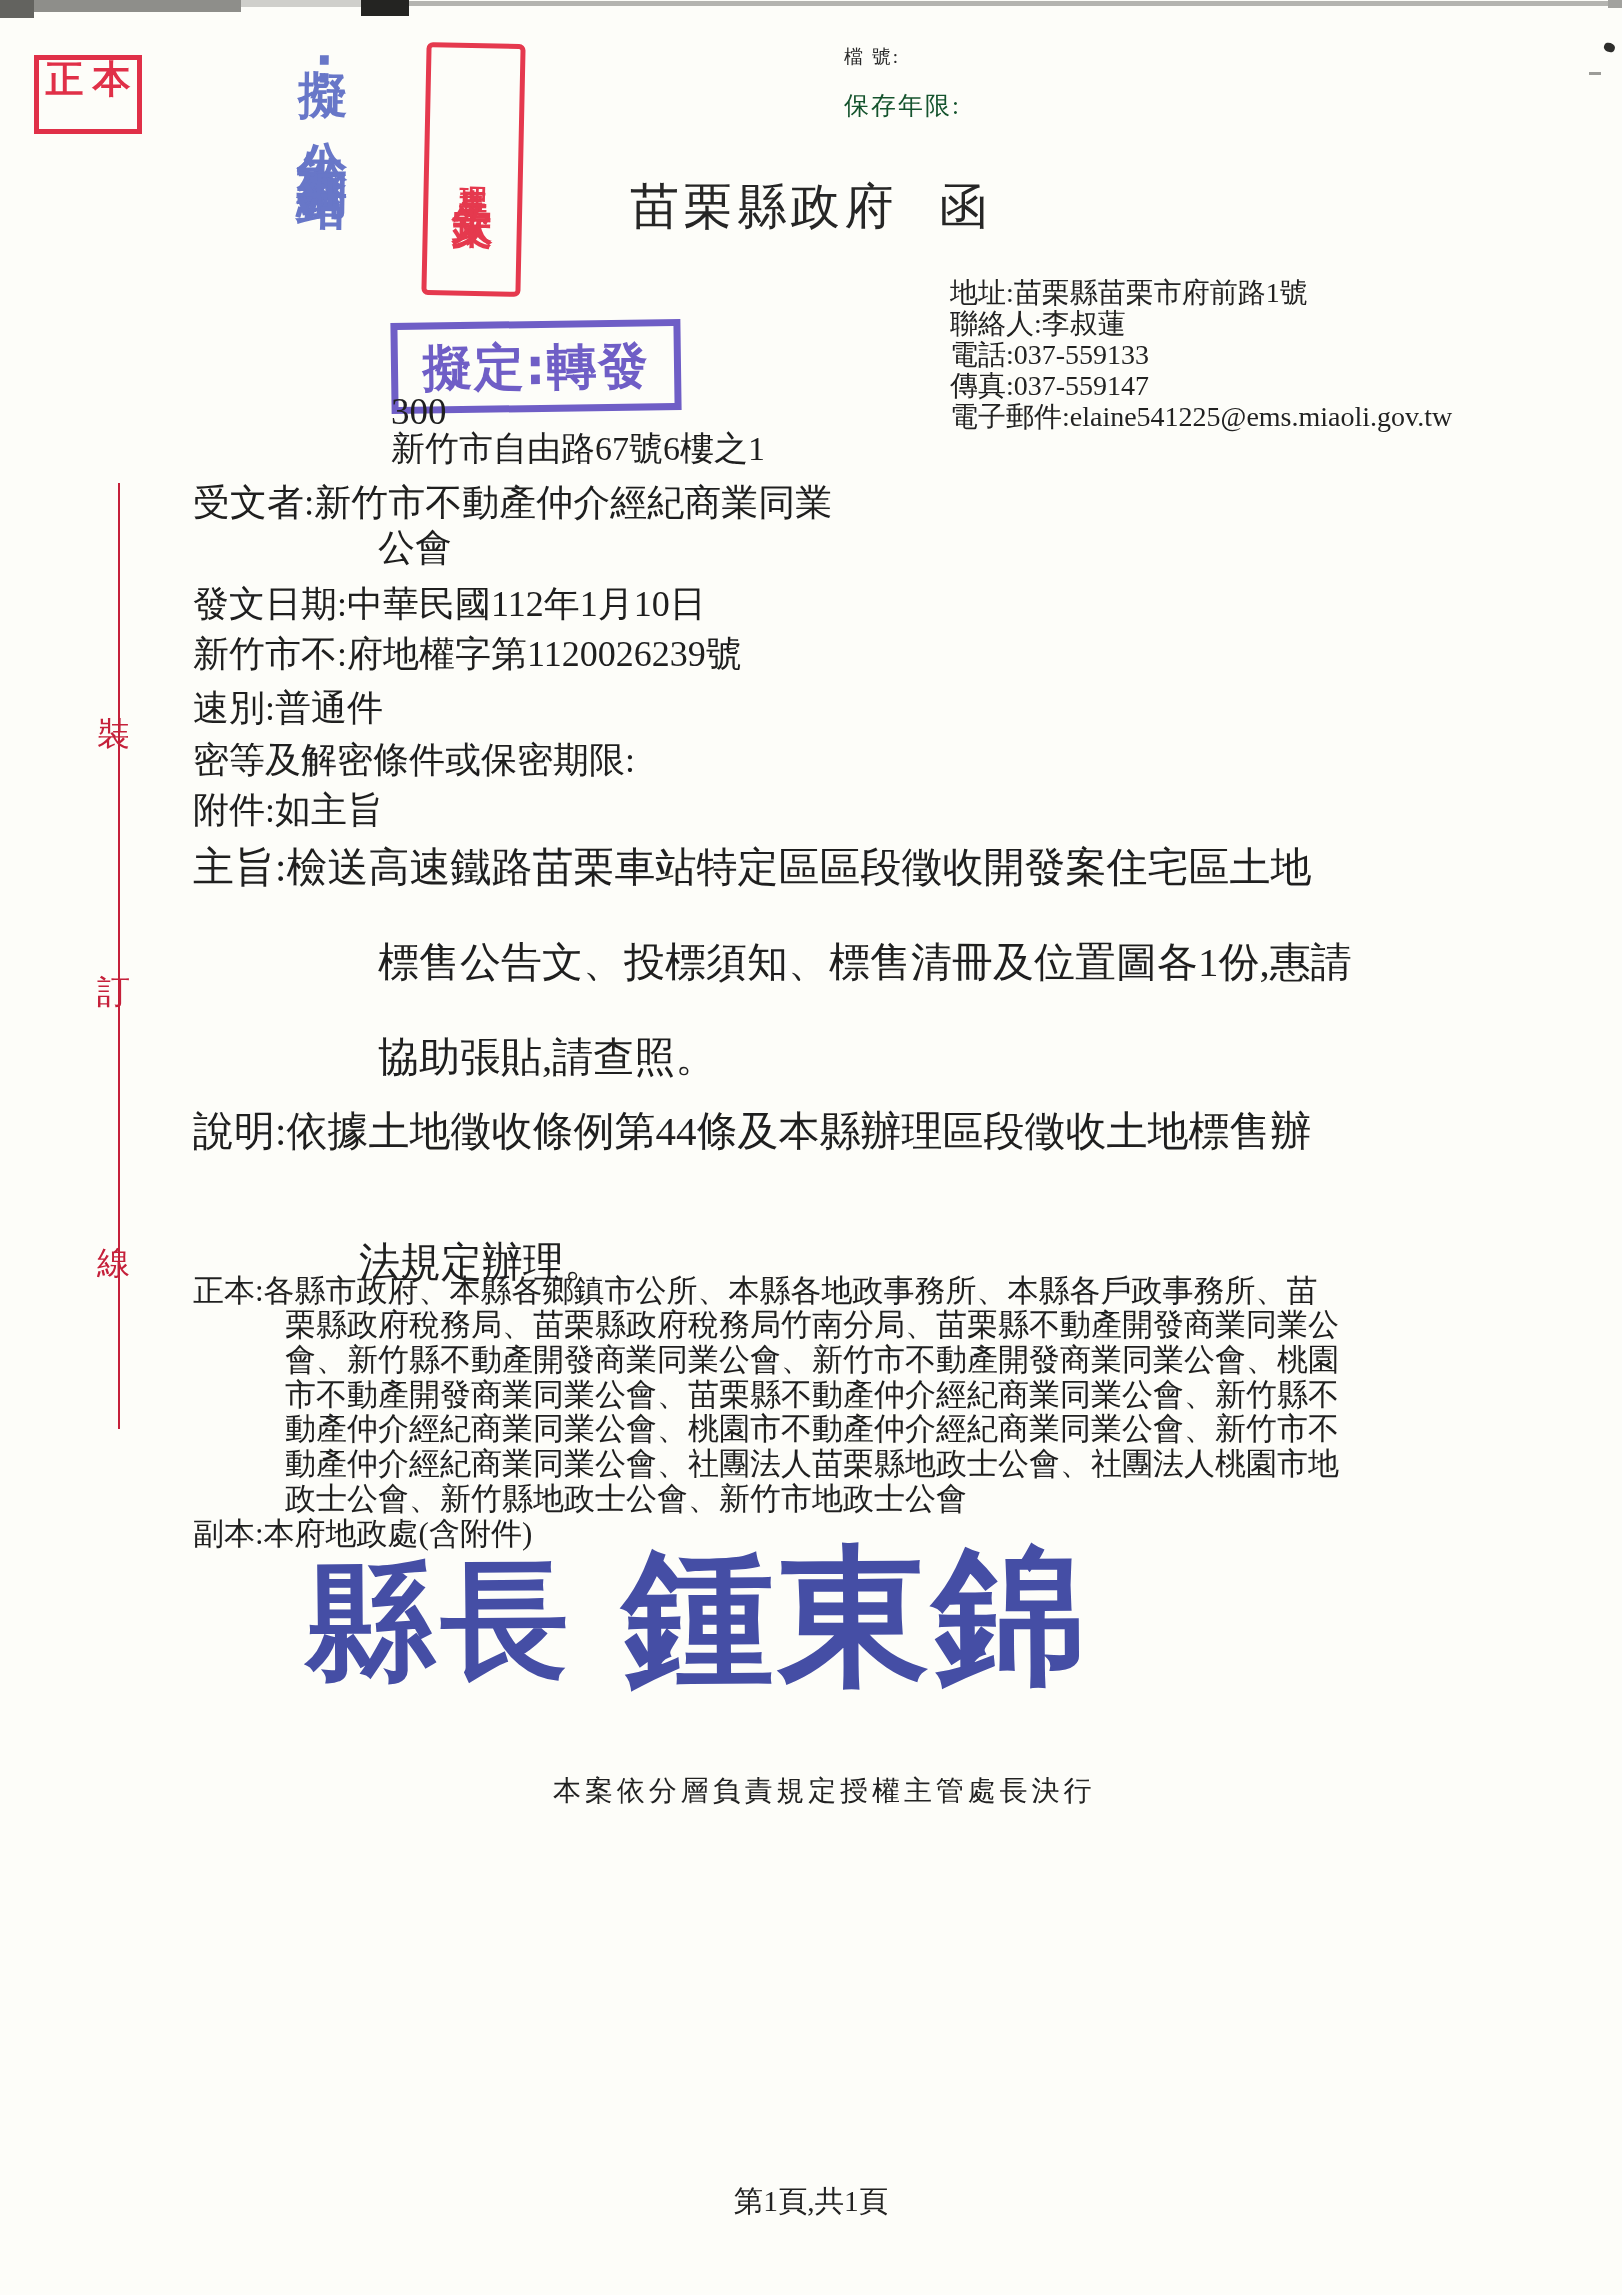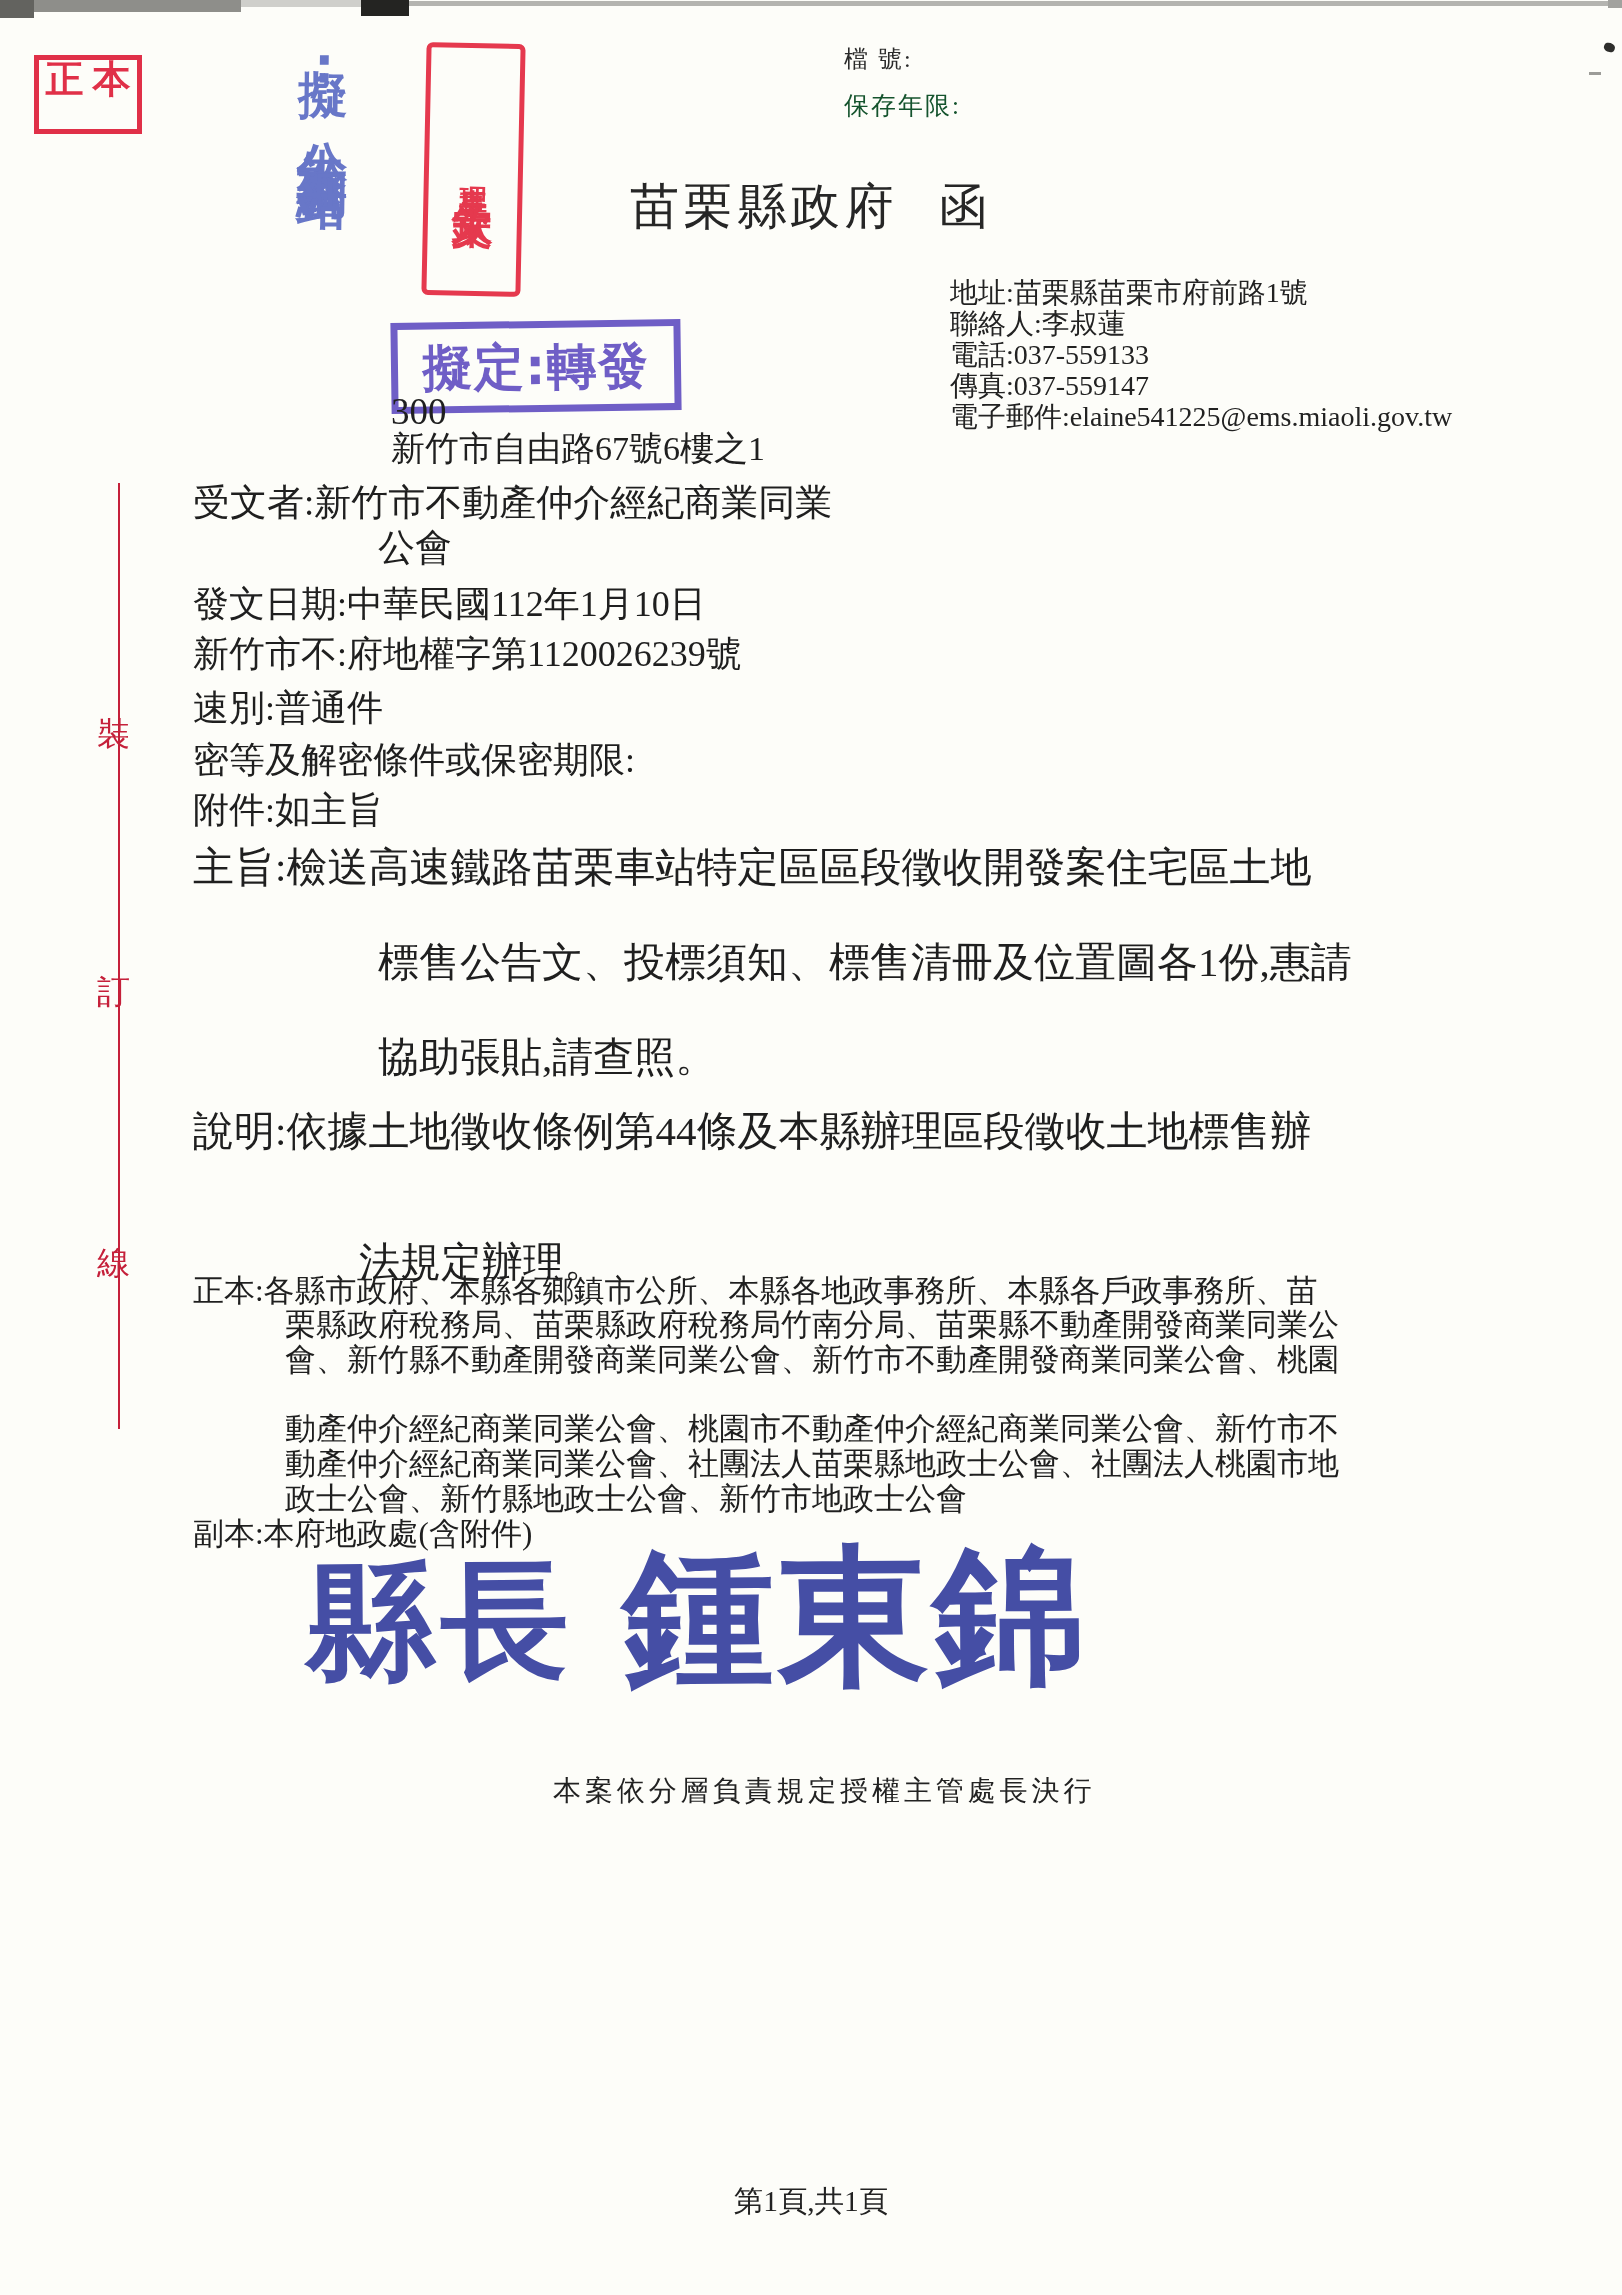--- a/index.html
+++ b/index.html
@@ -73,21 +73,21 @@
     transform: rotate(-0.8deg);
     display: flex; align-items: center; justify-content: center;
     background: rgba(255,255,255,0.0);
   }
   .action-stamp span {
     font-size: 50px; font-weight: 700; color: #6f5ec6; letter-spacing: 1.3px;
     font-family: "DejaVu Sans", sans-serif;
   }
 
   
-  .file-no { left: 844px; top: 47px; font-size: 24px; letter-spacing: 2px; color: #2a2a2a; }
+  .file-no { left: 844px; top: 47px; font-size: 19px; letter-spacing: 2px; color: #2a2a2a; }
   .retention { left: 844px; top: 93px; font-size: 25px; letter-spacing: 2px; color: #14532d; }
 
   
   .title {
     left: 630px; top: 182px;
     display: flex; align-items: flex-start; gap: 41px;
     font-size: 49px; font-weight: 500; color: #262626; letter-spacing: 4.6px;
   }
 
   
@@ -208,20 +208,21 @@
   <div class="abs big subj-1">主旨:檢送高速鐵路苗栗車站特定區區段徵收開發案住宅區土地</div>
   <div class="abs big subj-2">標售公告文、投標須知、標售清冊及位置圖各1份,惠請</div>
   <div class="abs big subj-3">協助張貼,請查照。</div>
 
   <div class="abs big expl-1">說明:依據土地徵收條例第44條及本縣辦理區段徵收土地標售辦</div>
   <div class="abs big expl-2">法規定辦理。</div>
 
   <div class="abs copyline cl-0">正本:各縣市政府、本縣各鄉鎮市公所、本縣各地政事務所、本縣各戶政事務所、苗</div>
   <div class="abs copyline cl-1">栗縣政府稅務局、苗栗縣政府稅務局竹南分局、苗栗縣不動產開發商業同業公</div>
   <div class="abs copyline cl-2">會、新竹縣不動產開發商業同業公會、新竹市不動產開發商業同業公會、桃園</div>
+  <div class="abs copyline cl-3">市不動產開發商業同業公會、苗栗縣不動產仲介經紀商業同業公會、新竹縣不</div>
   <div class="abs copyline cl-4">動產仲介經紀商業同業公會、桃園市不動產仲介經紀商業同業公會、新竹市不</div>
   <div class="abs copyline cl-5">動產仲介經紀商業同業公會、社團法人苗栗縣地政士公會、社團法人桃園市地</div>
   <div class="abs copyline cl-6">政士公會、新竹縣地政士公會、新竹市地政士公會</div>
   <div class="abs cc-line">副本:本府地政處(含附件)</div>
 
   <div class="abs bind-line"></div>
   <div class="abs bind-char bc-0">裝</div>
   <div class="abs bind-char bc-1">訂</div>
   <div class="abs bind-char bc-2">線</div>
 

